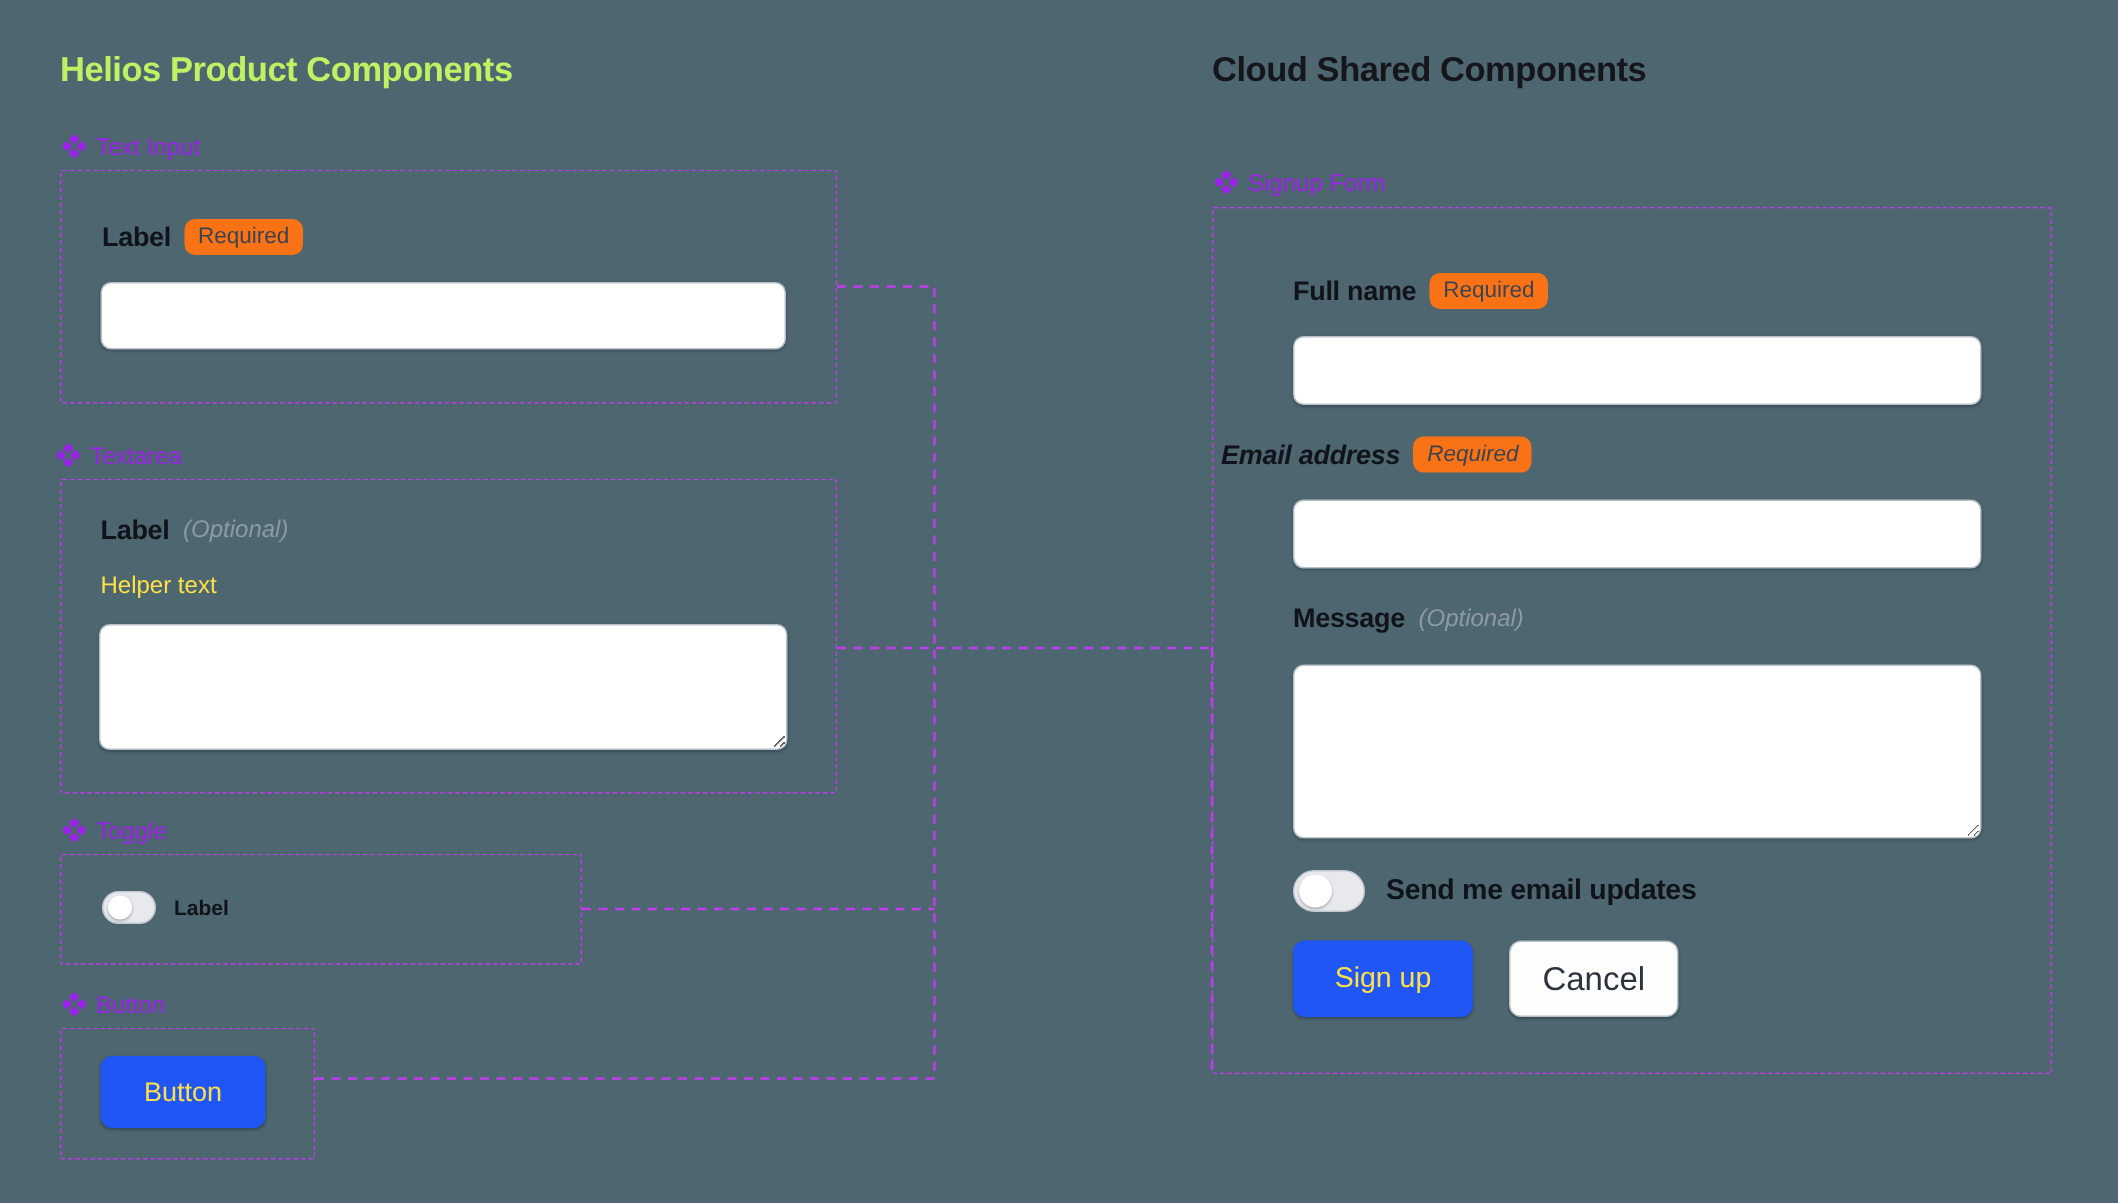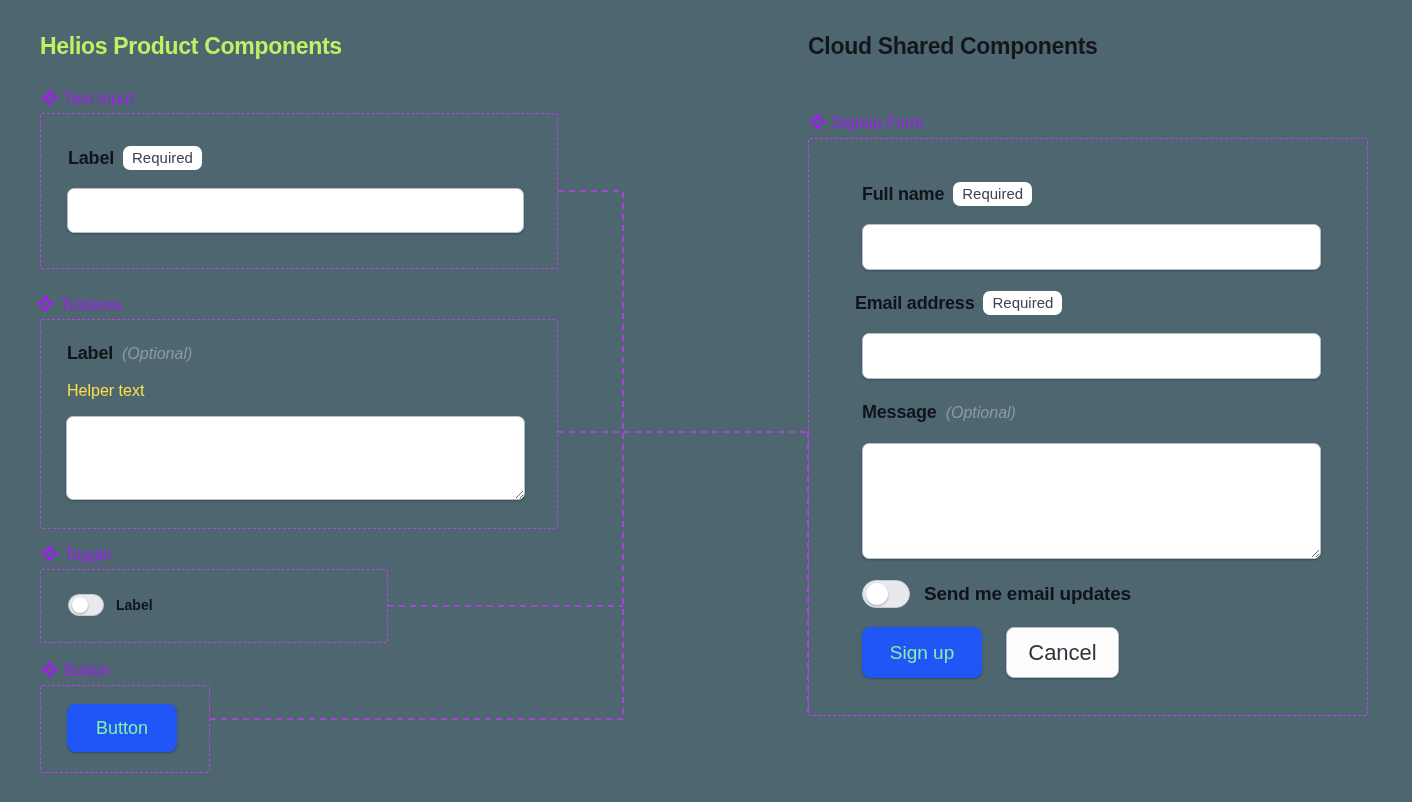--- a/index.html
+++ b/index.html
@@ -78,21 +78,21 @@
   .label-muted {
     font-size: 16px;
     font-weight: 400;
     color: #8d9aa3;
     font-style: italic;
   }
   .badge {
     font-size: 15px;
     font-weight: 400;
     color: #3b4450;
-    background: #ffffff;
+    background: #f97316;
     border-radius: 7px;
     padding: 3px 9px 4px 9px;
     line-height: 1.15;
   }
   .helper {
     font-size: 16px;
     font-weight: 400;
     color: #fde047;
     margin-top: 7px;
   }
@@ -141,21 +141,21 @@
     font-family: "Liberation Sans", sans-serif;
     border-radius: 8px;
     cursor: pointer;
     text-align: center;
     white-space: nowrap;
     line-height: 1;
   }
   .btn-primary {
     background: #1f56f5;
     border: 1px solid #1f56f5;
-    color: #86efac;
+    color: #fde047;
     box-shadow: 0 1px 2px rgba(0,0,0,0.28);
   }
   .btn-secondary {
     background: #fdfdfd;
     border: 1px solid #b9c0c8;
     color: #2c333d;
     box-shadow: 0 1px 2px rgba(0,0,0,0.28);
   }
 
   
@@ -192,21 +192,21 @@
     font-weight: 400;
   }
 
   
   #sec-signup { left: 810px; top: 114px; }
   #frame-signup { left: 808px; top: 138px; width: 560px; height: 578px; }
 
   #sf-name-label { position: absolute; left: 862px; top: 182px; }
   #sf-name-input { position: absolute; left: 862px; top: 224px; width: 459px; height: 46px; }
 
-  #sf-email-label { position: absolute; left: 855px; top: 291px; }
+  #sf-email-label { position: absolute; left: 814px; top: 291px; font-style: italic; }
   #sf-email-input { position: absolute; left: 862px; top: 333px; width: 459px; height: 46px; }
 
   #sf-msg-label { position: absolute; left: 862px; top: 402px; }
   #sf-msg-input { position: absolute; left: 862px; top: 443px; width: 459px; height: 116px; }
 
   #sf-toggle-row { position: absolute; left: 862px; top: 580px; }
   #sf-toggle-row .toggle { width: 48px; height: 28px; }
   #sf-toggle-row .knob { width: 22px; height: 22px; left: 3px; }
   #sf-toggle-row .tg-text {
     margin-left: 14px;

